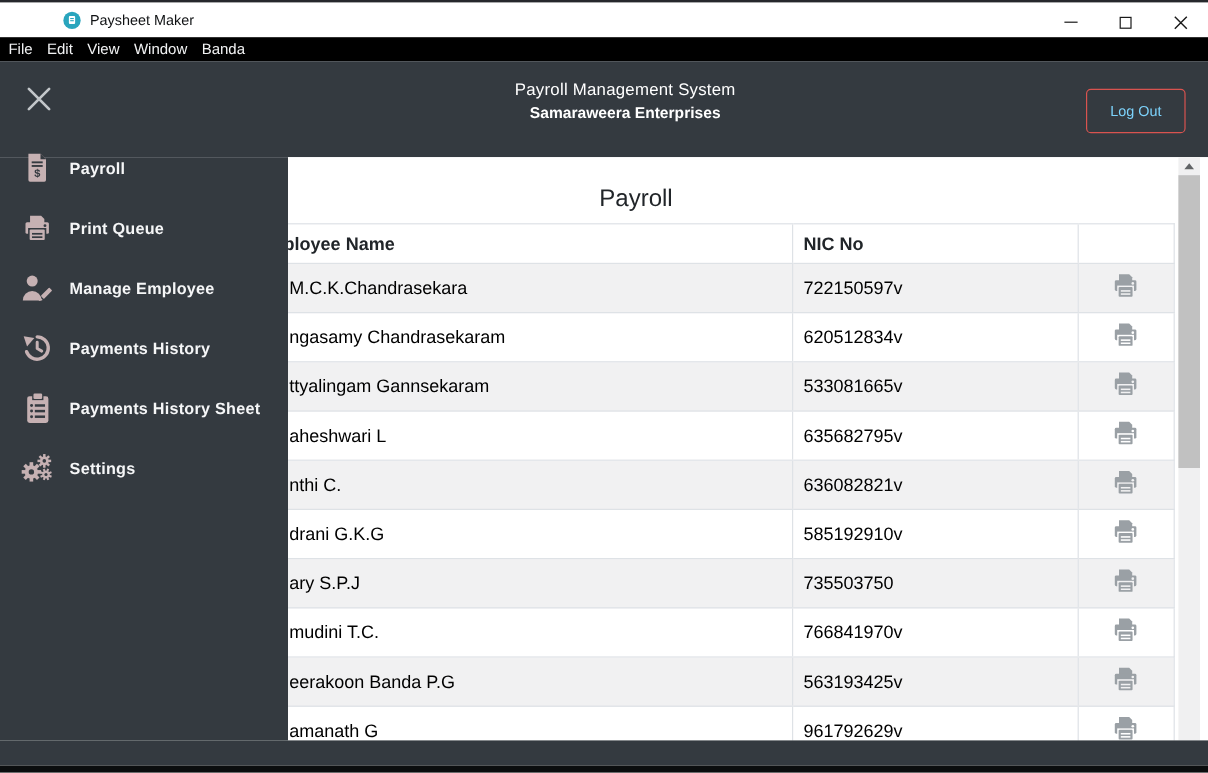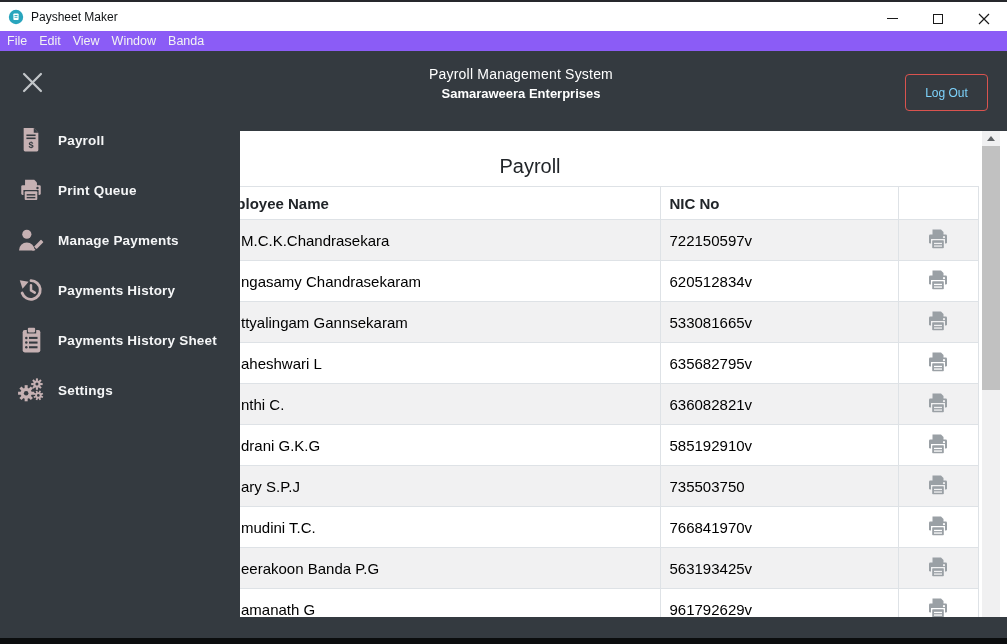--- a/index.html
+++ b/index.html
@@ -1,31 +1,31 @@
 <!DOCTYPE html>
 <html><head>
 <meta charset="utf-8">
 <style>
   * { box-sizing: border-box; margin: 0; padding: 0; }
   html,body { width:1007px; height:644px; overflow:hidden; }
   body { position:relative; font-family:"Liberation Sans", sans-serif; background:#fff; }
 
   
   #titlebar { position:absolute; left:0; top:0; width:1007px; height:31px;
-    background:#ffffff; border-top:2px solid #26282c; display:flex; align-items:center; }
+    background:#ffffff; border-top:2px solid #26282c; display:flex; align-items:center;padding-left:44px; }
   .app-icon { width:16px; height:16px; margin-left:8px; }
   .tb-title { margin-left:7px; font-size:12px; color:#101214; }
   .tb-controls { position:absolute; right:0; top:2px; height:29px; display:flex; }
   .tb-btn { width:46px; height:29px; display:flex; align-items:center; justify-content:center; cursor:default; }
   .glyph-min { width:11px; height:1px; background:#1a1a1a; }
   .glyph-max { width:10px; height:10px; border:1px solid #1a1a1a; }
 
   
   #menubar { position:absolute; left:0; top:31px; width:1007px; height:20px;
-    background:#8b5cf6; display:flex; align-items:center; padding-left:7px; }
+    background:#000000; display:flex; align-items:center; padding-left:7px; }
   .menu-item { font-size:12.5px; color:#f2f3f4; margin-right:12px; line-height:20px; }
 
   
   #appheader { position:absolute; left:0; top:51px; width:1007px; height:80px; background:#343a40; }
   .hx { position:absolute; left:19px; top:18px; width:27px; height:27px; cursor:pointer; }
   .htitles { position:absolute; left:35px; right:0; top:15px; text-align:center; color:#ffffff; }
   .htitle { font-size:14px; font-weight:400; letter-spacing:0.2px; }
   .hsub { font-size:13px; font-weight:700; margin-top:4px; }
   .logout { position:absolute; right:19px; top:23px; width:83px; height:37px;
     background:transparent; border:1.5px solid #d9534f; border-radius:4px;
@@ -152,21 +152,21 @@
     <span class="icon-box">
       <svg width="28" height="25" viewBox="0 0 26 24">
         <circle class="ink" cx="9" cy="6" r="4.4"></circle>
         <path class="ink" d="M1.5 21.5 a7.5 7.5 0 0 1 15 0 z"></path>
         <g transform="rotate(45 19.5 16.5)">
           <rect class="ink" x="17.9" y="10.5" width="3.4" height="9.5" rx="0.6"></rect>
           <polygon class="ink" points="17.9,21.2 21.3,21.2 19.6,24"></polygon>
         </g>
       </svg>
     </span>
-    <span class="nav-label">Manage Payments</span>
+    <span class="nav-label">Manage Employee</span>
   </div>
 
   <div class="nav-item">
     <span class="icon-box">
       <svg width="26" height="26" viewBox="0 0 24 24">
         <path class="stroke-ink" d="M12 3.4 A8.6 8.6 0 1 1 3.8 14.8" stroke-width="2.6" stroke-linecap="round"></path>
         <polygon class="ink" points="1.6,3.0 9.8,4.4 4.2,10.8"></polygon>
         <path class="stroke-ink" d="M12 7.6 V12.4 L15.5 14.4" stroke-width="2.3" stroke-linecap="round" stroke-linejoin="round"></path>
       </svg>
     </span>

